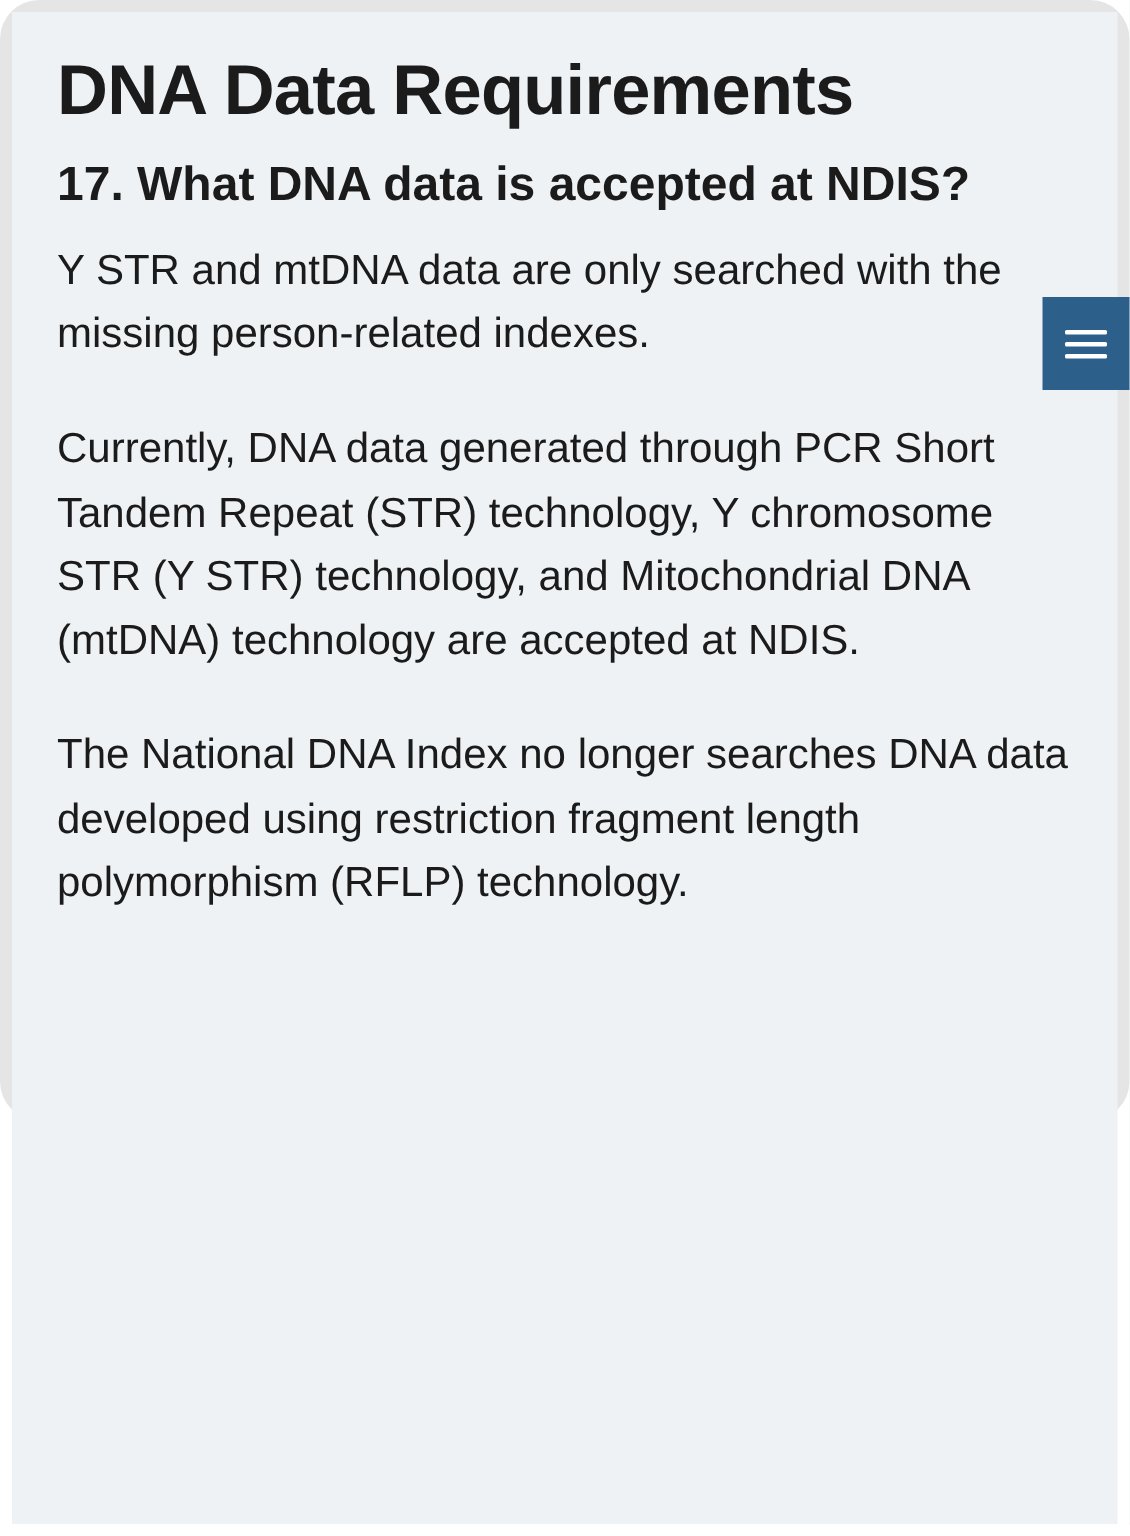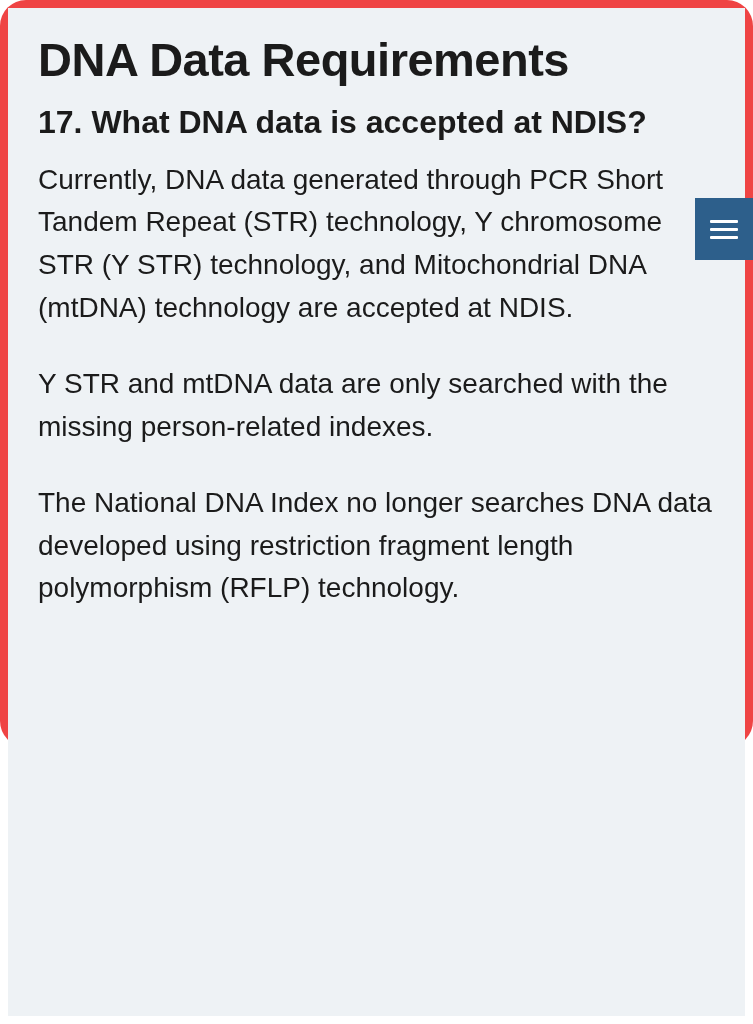--- a/index.html
+++ b/index.html
@@ -10,21 +10,21 @@
     width: 753px;
     height: 1024px;
     background: #ffffff;
     font-family: "Liberation Sans", sans-serif;
     overflow: hidden;
   }
   .page {
     position: relative;
     width: 753px;
     height: 747px;
-    background: #ef4444;
+    background: #e5e5e5;
     box-sizing: border-box;
     border-radius: 26px;
   }
   .content-panel {
     position: absolute;
     left: 8px;
     top: 8px;
     width: 737px;
     height: 1008px;
     background: #eef2f5;
@@ -90,23 +90,23 @@
 <body>
 
 <div class="page">
 
   <div class="content-panel">
 
     <h1 class="page-title">DNA Data Requirements</h1>
 
     <h2 class="section-heading">17. What DNA data is accepted at NDIS?</h2>
 
+    <p class="body-para">Y STR and mtDNA data are only searched with the missing person-related indexes.</p>
+
     <p class="body-para">Currently, DNA data generated through PCR Short Tandem Repeat (STR) technology, Y chromosome STR (Y STR) technology, and Mitochondrial DNA (mtDNA) technology are accepted at NDIS.</p>
-
-    <p class="body-para">Y STR and mtDNA data are only searched with the missing person-related indexes.</p>
 
     <p class="body-para">The National DNA Index no longer searches DNA data developed using restriction fragment length polymorphism (RFLP) technology.</p>
 
   </div>
 
   <div class="menu-button">
     <span class="bars">
       <span></span>
       <span></span>
       <span></span>

